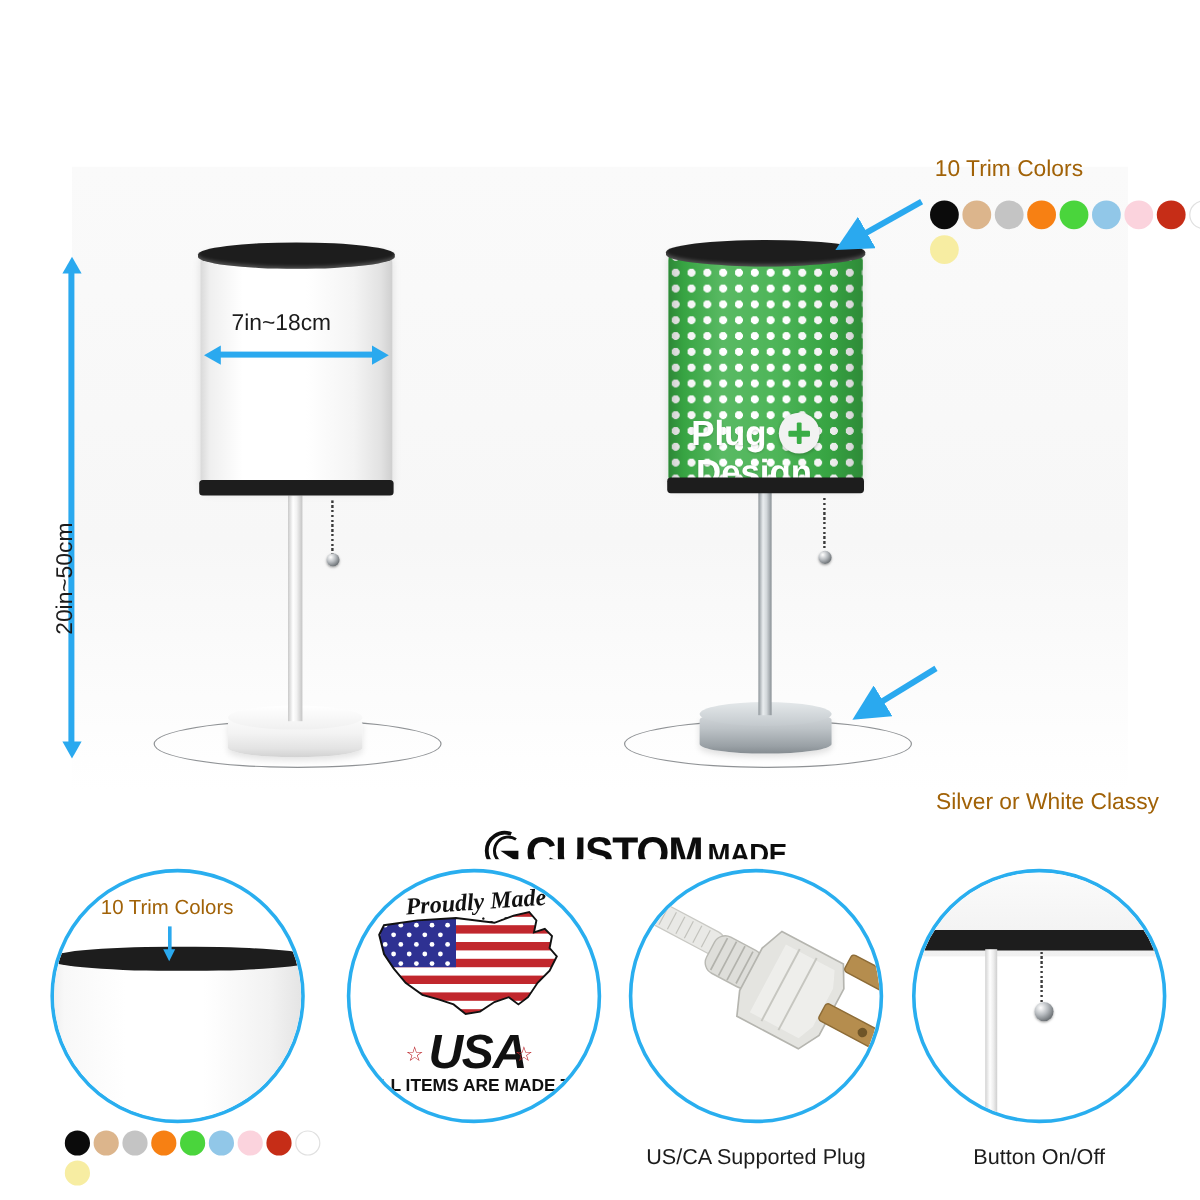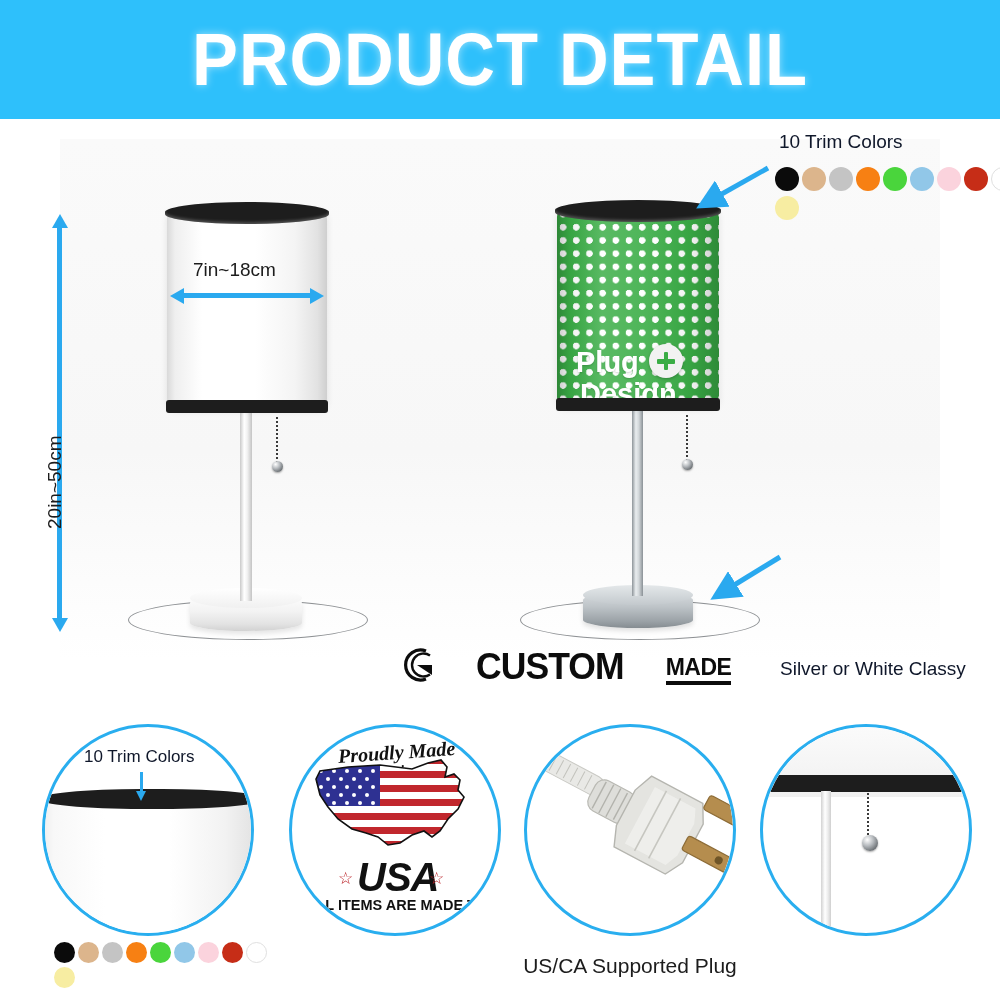--- a/index.html
+++ b/index.html
@@ -233,21 +233,21 @@
 
   
   .swatch-group { position: absolute; }
   .swatch-row { display: flex; }
   .swatch {
     border-radius: 50%;
     box-sizing: border-box;
   }
   .callout-label {
     position: absolute;
-    color: #0f172a;
+    color: #a16207;
     font-family: "Liberation Sans", sans-serif;
     font-size: 19px;
     white-space: nowrap;
   }
 
   
   .brand {
     position: absolute;
     display: flex;
     align-items: flex-end;
@@ -304,21 +304,21 @@
     border: 3px solid #29aeef;
     overflow: hidden;
     background: #ffffff;
     box-sizing: border-box;
   }
   .circ-inner { position: absolute; inset: 0; overflow: hidden; border-radius: 50%; }
   .circ-caption {
     position: absolute;
     color: #1c1c1c;
     font-family: "Liberation Sans", sans-serif;
-    font-size: 21px;
+    font-size: 18px;
     text-align: center;
     white-space: nowrap;
   }
   .mini-arrow-down {
     position: absolute;
     width: 3px;
     background: #2aa9ef;
   }
   .mini-arrow-down::after {
     content: "";
@@ -361,23 +361,20 @@
     color: #bb2026;
     font-size: 17px;
     line-height: 17px;
   }
 </style>
 </head>
 <body>
 
 <div id="page">
 
-  <div class="banner">
-    <div class="banner-title">PRODUCT DETAIL</div>
-  </div>
 
   <div class="stage">
     <div class="stage-wash"></div>
 
     <div class="lamp">
 
       <div class="cordloop" style="left:128px; top:481px; width:238px; height:38px;"></div>
 
       <div class="base base-white" style="left:190px; top:476px; width:112px; height:36px;"></div>
       <div class="base-top base-top-white" style="left:190px; top:469px; width:112px; height:20px;"></div>
@@ -454,21 +451,21 @@
       <div class="swatch" style="width:24px;height:24px;background:#91c7e8;"></div>
       <div class="swatch" style="width:24px;height:24px;background:#fbd3dd;"></div>
       <div class="swatch" style="width:24px;height:24px;background:#c62d17;"></div>
       <div class="swatch" style="width:24px;height:24px;background:#ffffff;border:1px solid #e0e0e0;"></div>
     </div>
     <div class="swatch-row" style="gap:3px; margin-top:5px;">
       <div class="swatch" style="width:24px;height:24px;background:#f7eda2;"></div>
     </div>
   </div>
 
-  <div class="brand" style="left:396px; top:644px;gap:38px;">
+  <div class="brand" style="left:396px; top:688px;">
     <div class="brand-c">
       <svg width="42" height="42" viewBox="0 0 42 42">
         <path d="M30 7 A15 15 0 1 0 30 35" fill="none" stroke="#0c0c0c" stroke-width="3.2"></path>
         <path d="M34 11.5 A11.5 11.5 0 1 0 34 30.5" fill="none" stroke="#0c0c0c" stroke-width="2.4"></path>
         <path d="M21 21 L36 21 L36 31 Z" fill="#0c0c0c"></path>
       </svg>
     </div>
     <div class="brand-custom">CUSTOM</div>
     <div class="brand-witch-wrap">
       <div class="brand-witch">MADE</div>
@@ -627,15 +624,16 @@
       <div class="circ-inner">
         <div style="position:absolute;left:0;top:0;width:212px;height:70px;
                     background:linear-gradient(180deg,#fbfbfb 0%,#f0f0f0 100%);"></div>
         <div style="position:absolute;left:-8px;top:48px;width:232px;height:17px;background:#1d1d1d;border-radius:2px;"></div>
         <div style="position:absolute;left:58px;top:64px;width:10px;height:150px;
                     background:linear-gradient(90deg,#d2d2d2 0%,#ffffff 40%,#ececec 70%,#cfcfcf 100%);"></div>
         <div class="chain" style="left:104px; top:66px; height:46px;"></div>
         <div class="chain-bead" style="left:99px; top:108px; width:16px; height:16px;"></div>
       </div>
     </div>
+    <div class="circ-caption" style="left:760px; top:238px; width:212px;">Button On/Off</div>
 
   </div>
 </div>
 
 </body></html>

